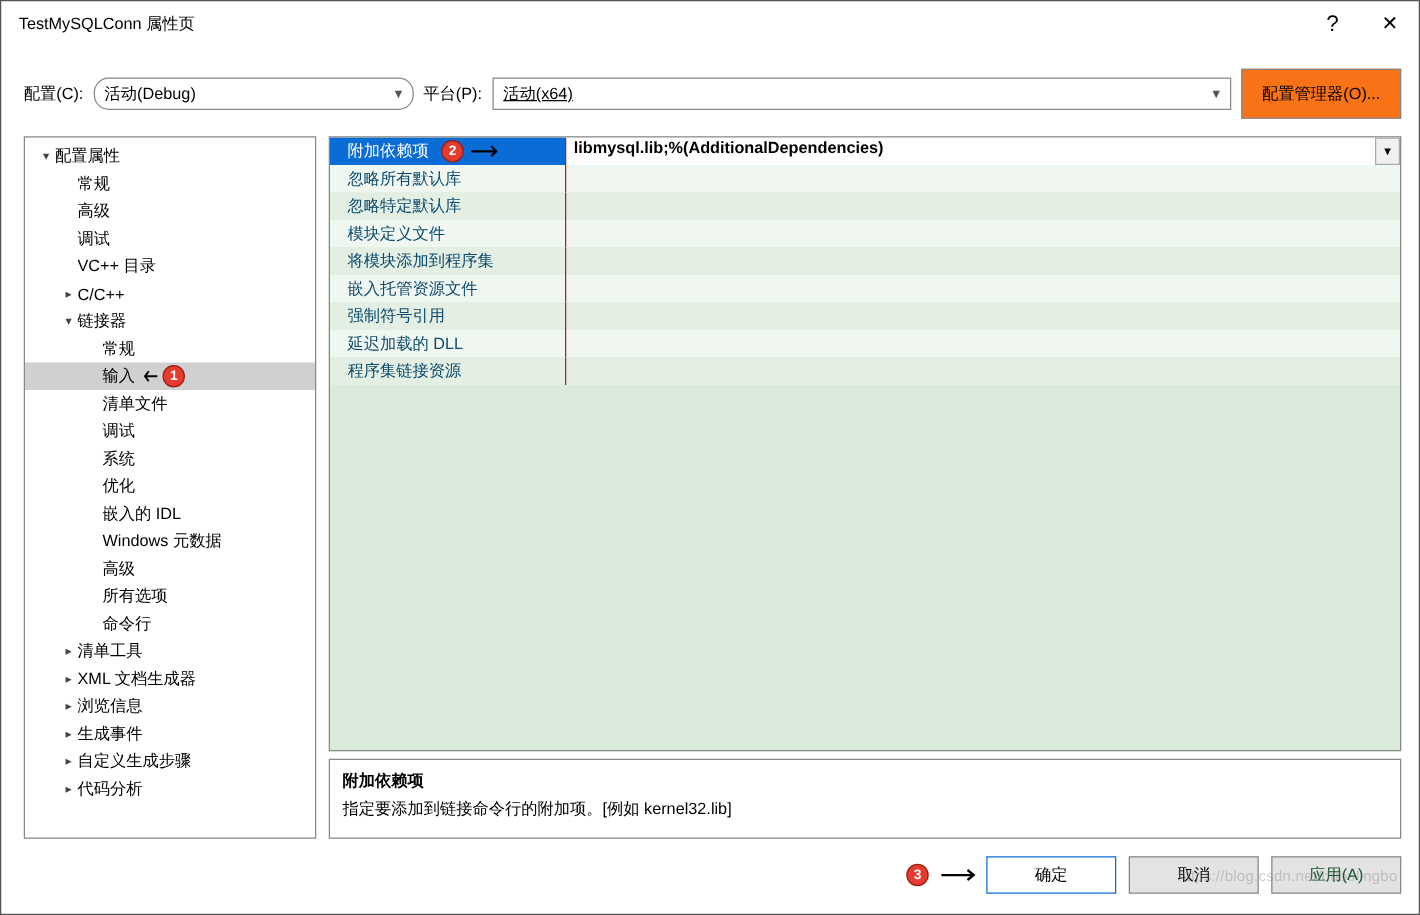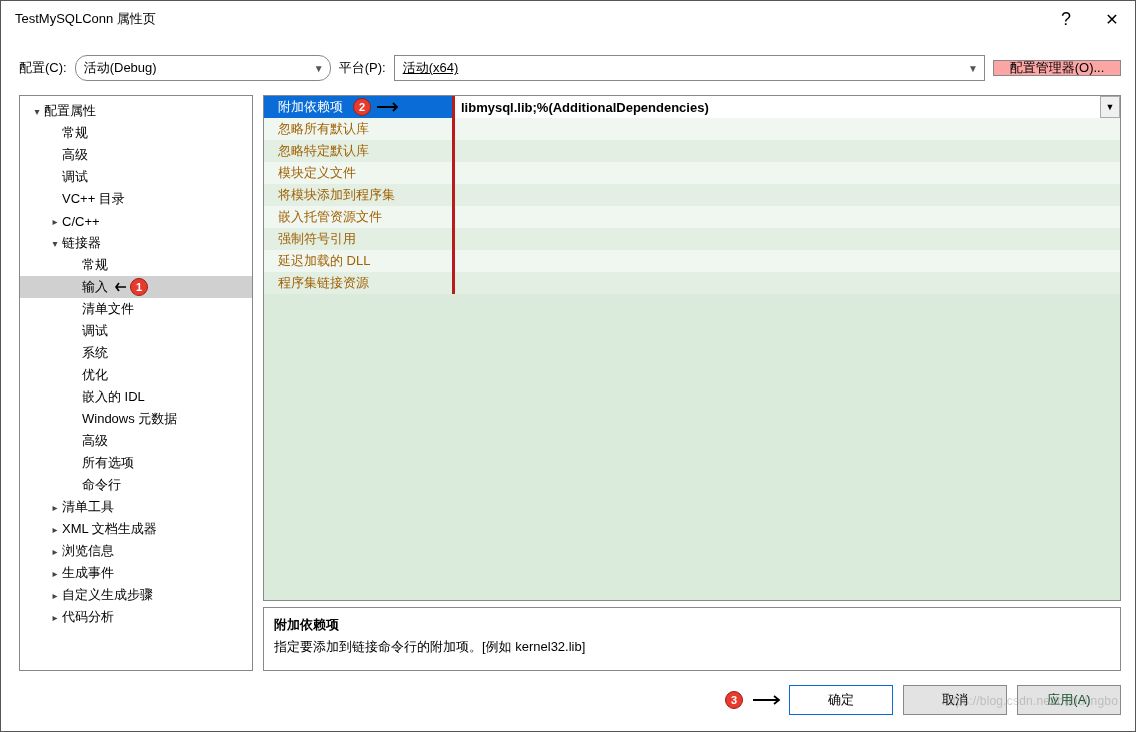--- a/index.html
+++ b/index.html
@@ -11,40 +11,40 @@
 .tbtn { width: 46px; height: 36px; display: flex; align-items: center; justify-content: center; font-size: 16px; }
 .tbtn.help { font-size: 18px; }
 
 
 .toprow { display: flex; align-items: center; gap: 8px; padding: 18px 14px 14px 18px; }
 .toprow label { white-space: nowrap; }
 .select { border: 1px solid #888; height: 26px; background: #fff; display: flex; align-items: center; padding: 0 8px; position: relative; }
 .select .arrow { position: absolute; right: 6px; font-size: 10px; color: #555; }
 .sel-config { flex: 0 0 256px; border-radius: 12px; }
 .sel-platform { flex: 1; text-decoration: underline; }
-.btn { border: 1px solid #888; background: #fca5a5; height: 16px; padding: 0 12px; display: flex; align-items: center; white-space: nowrap; }
+.btn { border: 1px solid #888; background: #f97316; height: 40px; padding: 0 12px; display: flex; align-items: center; white-space: nowrap; }
 .btn.cfgmgr { min-width: 128px; justify-content: center; }
 
 
 .main { flex: 1; display: flex; gap: 10px; padding: 0 14px 14px 18px; min-height: 0; }
 .tree { width: 234px; border: 1px solid #888; background: #fff; overflow: auto; padding: 4px 0; }
 .tree-item { height: 22px; display: flex; align-items: center; cursor: default; }
 .tree-item .exp { width: 14px; text-align: center; color: #444; font-size: 10px; display: inline-block; }
 .tree-item.selected { background: #d0d0d0; }
 .ti-0 { padding-left: 10px; }
 .ti-1 { padding-left: 28px; }
 .ti-2 { padding-left: 48px; }
 .input-node { display: flex; align-items: center; gap: 4px; }
 
 
 .right { flex: 1; display: flex; flex-direction: column; gap: 6px; min-width: 0; }
 .grid { flex: 1; border: 1px solid #888; background: #dbebdb; position: relative; overflow: hidden; }
 .grid-row { display: flex; height: 22px; align-items: stretch; }
-.grid-row .label { width: 188px; padding-left: 14px; display: flex; align-items: center; white-space: nowrap; color: #a16207; }
-.grid-row .value { flex: 1; padding-left: 6px; display: flex; align-items: center; background: #fff; border-left: 3px solid #b91c1c; }
+.grid-row .label { width: 188px; padding-left: 14px; display: flex; align-items: center; white-space: nowrap; color: #0c4a6e; }
+.grid-row .value { flex: 1; padding-left: 6px; display: flex; align-items: flex-start; background: #fff; border-left: 1px solid #b91c1c; }
 .grid-row.sel .label { background: #0a6cd6; color: #fff; }
 .grid-row.sel .value { background: #fff; }
 .grid-row .dd { width: 20px; display: flex; align-items: center; justify-content: center; border: 1px solid #aaa; background: #f0f0f0; font-size: 9px; }
 .grid-row.alt1 .label { background: #f0f7f0; }
 .grid-row.alt2 .label { background: #e2efe2; }
 
 .desc { border: 1px solid #888; padding: 8px 10px 14px 10px; background: #fff; }
 .desc-title { font-weight: bold; margin-bottom: 4px; }
 
 

